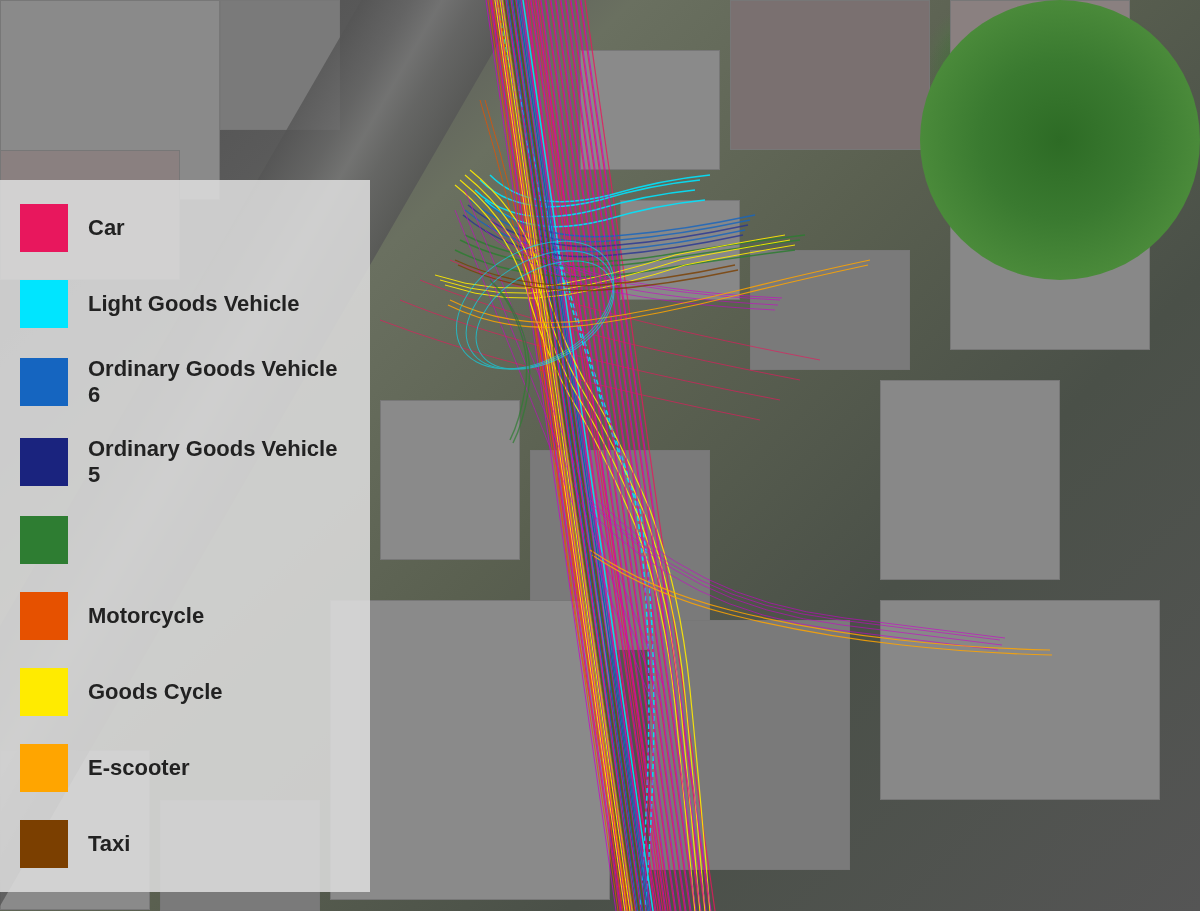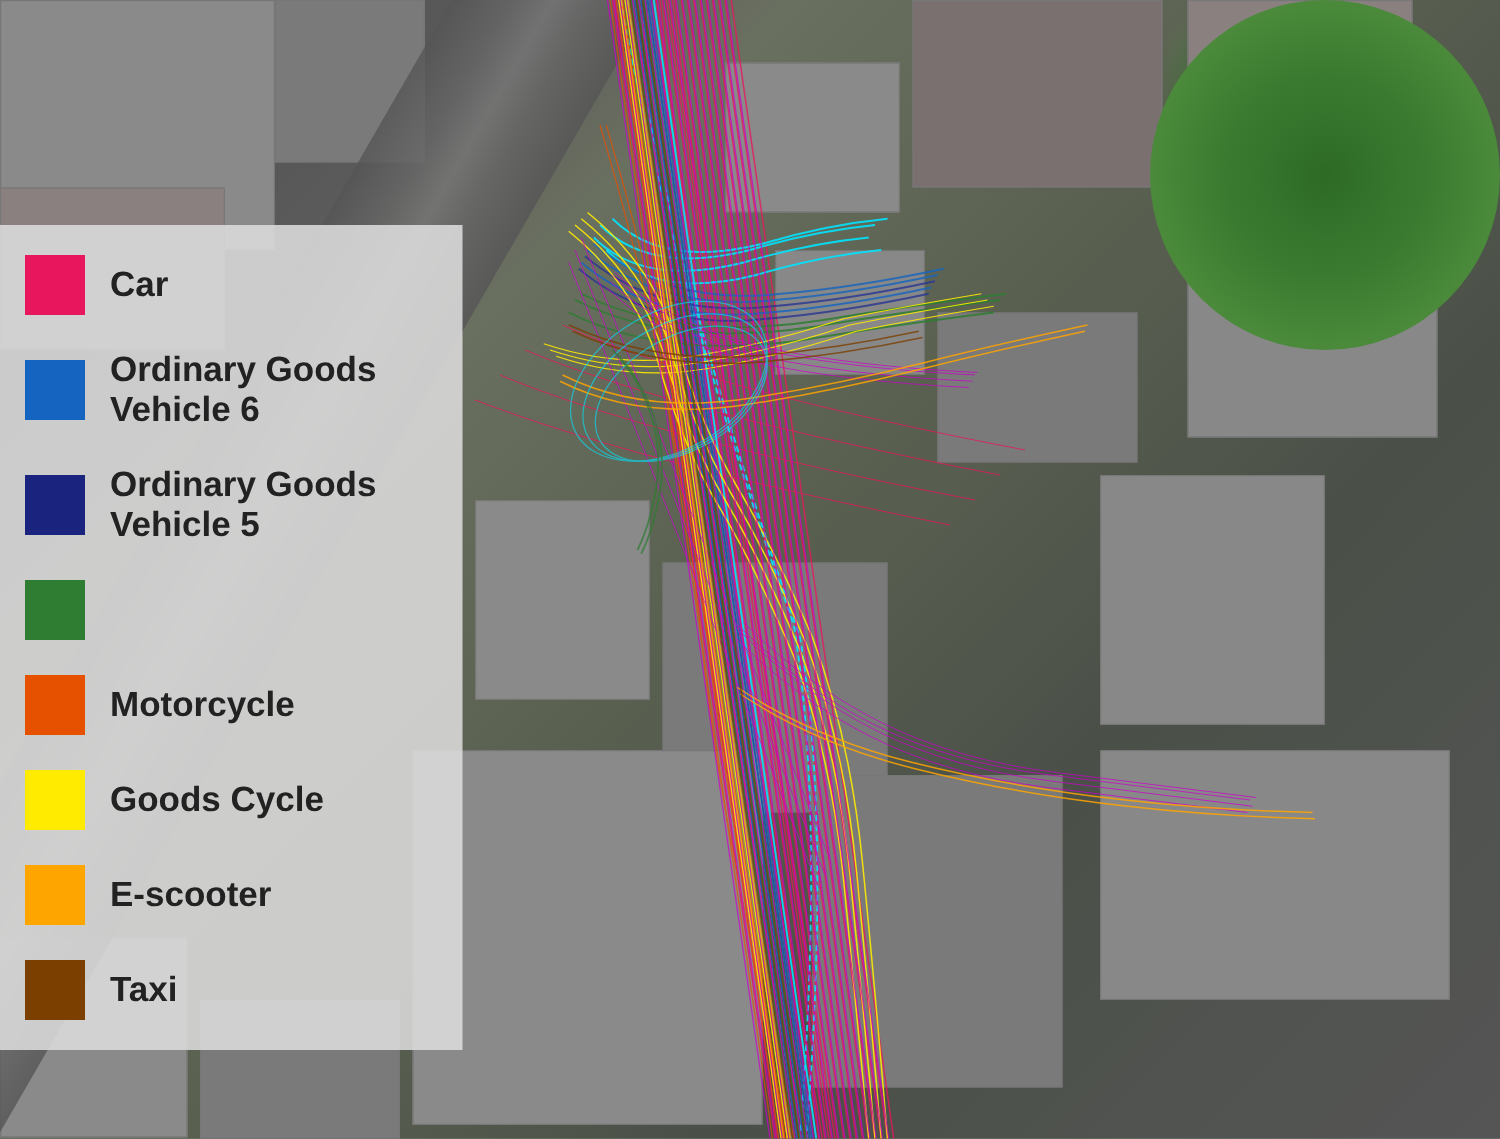--- a/index.html
+++ b/index.html
@@ -107,21 +107,21 @@
     }
 
     .legend-swatch {
       width: 48px;
       height: 48px;
       margin-right: 20px;
       flex-shrink: 0;
     }
 
     .legend-label {
-      font-size: 28px;
+      font-size: 22px;
       font-weight: 600;
       color: #222;
     }
   </style>
 </head>
 <body>
 
 <div id="map-bg">
   <div class="satellite-bg"></div>
 
@@ -333,20 +333,24 @@
     <path d="M493,283 Q513,303 523,333 Q533,363 528,393 Q523,423 513,443"></path>
   </g>
 </svg>
 
 <div id="legend">
 <div class="legend-item">
       <div class="legend-swatch" style="background-color: rgb(232, 23, 93);"></div>
       <span class="legend-label">Car</span>
     </div>
     <div class="legend-item">
+      <div class="legend-swatch" style="background-color: rgb(0, 229, 255);"></div>
+      <span class="legend-label">Light Goods Vehicle</span>
+    </div>
+    <div class="legend-item">
       <div class="legend-swatch" style="background-color: rgb(21, 101, 192);"></div>
       <span class="legend-label">Ordinary Goods Vehicle 6</span>
     </div>
     <div class="legend-item">
       <div class="legend-swatch" style="background-color: rgb(26, 35, 126);"></div>
       <span class="legend-label">Ordinary Goods Vehicle 5</span>
     </div>
     <div class="legend-item">
       <div class="legend-swatch" style="background-color: rgb(46, 125, 50);"></div>
     </div>

